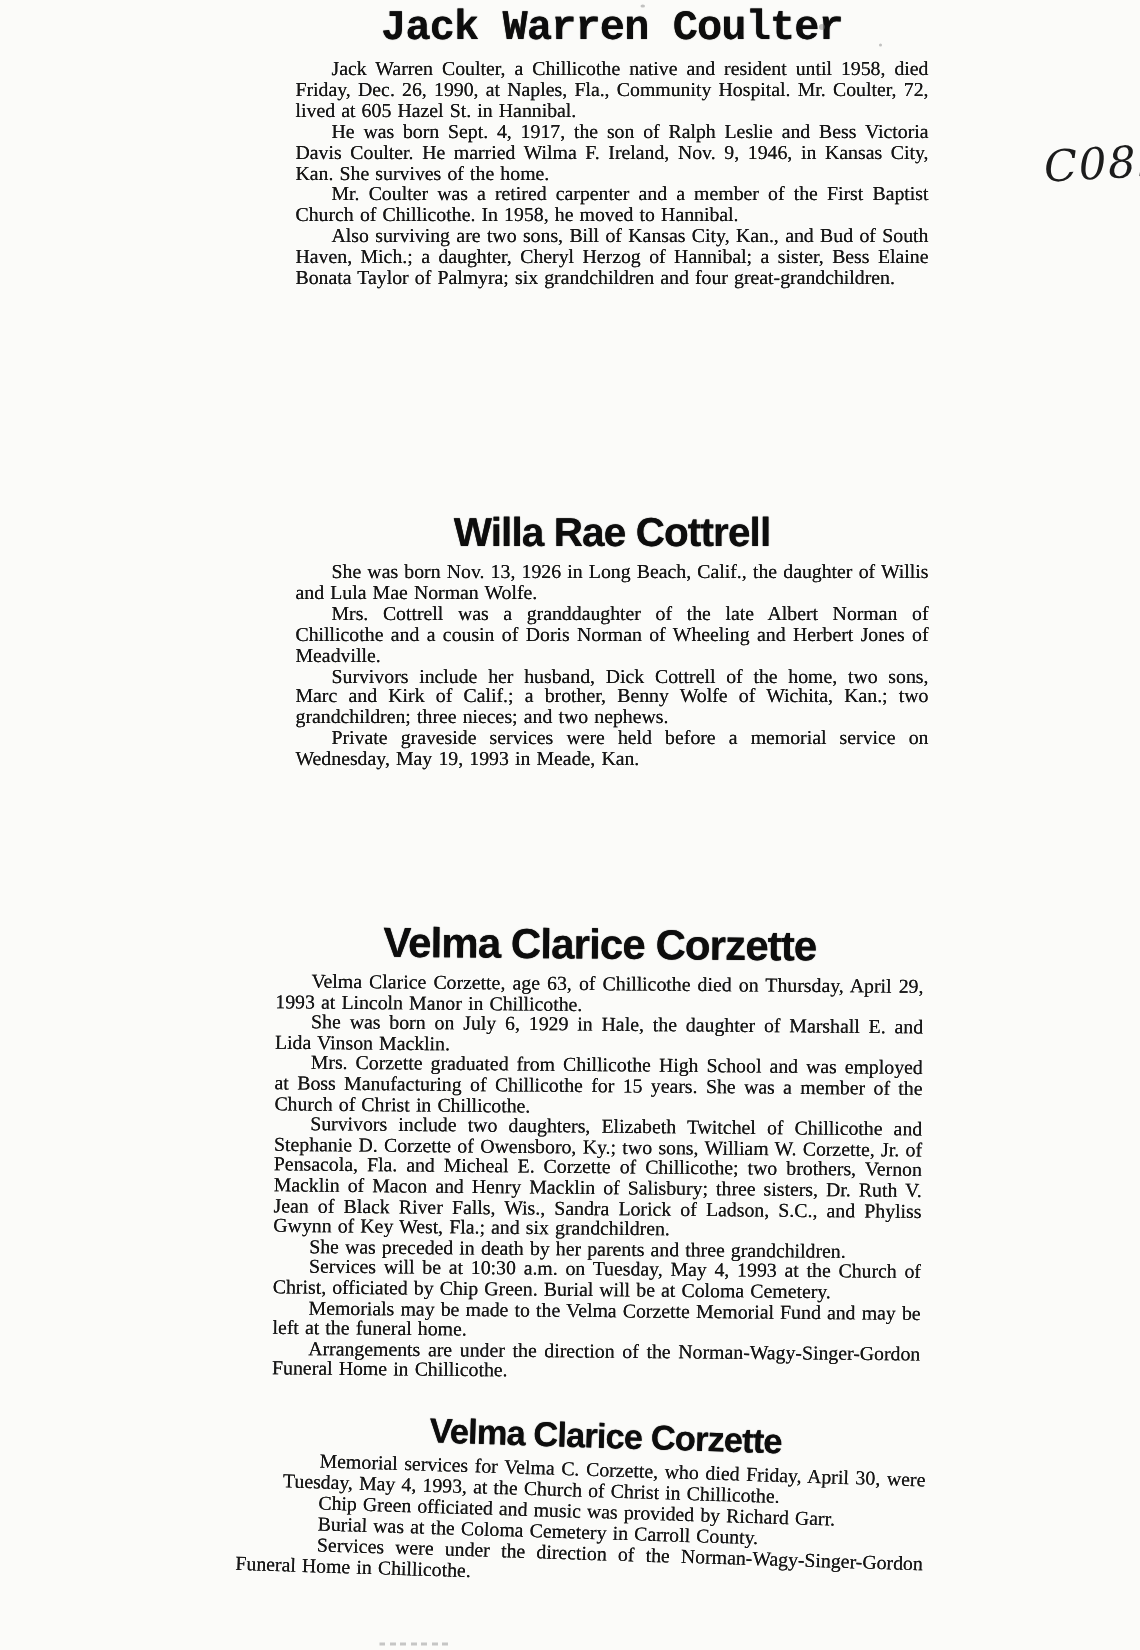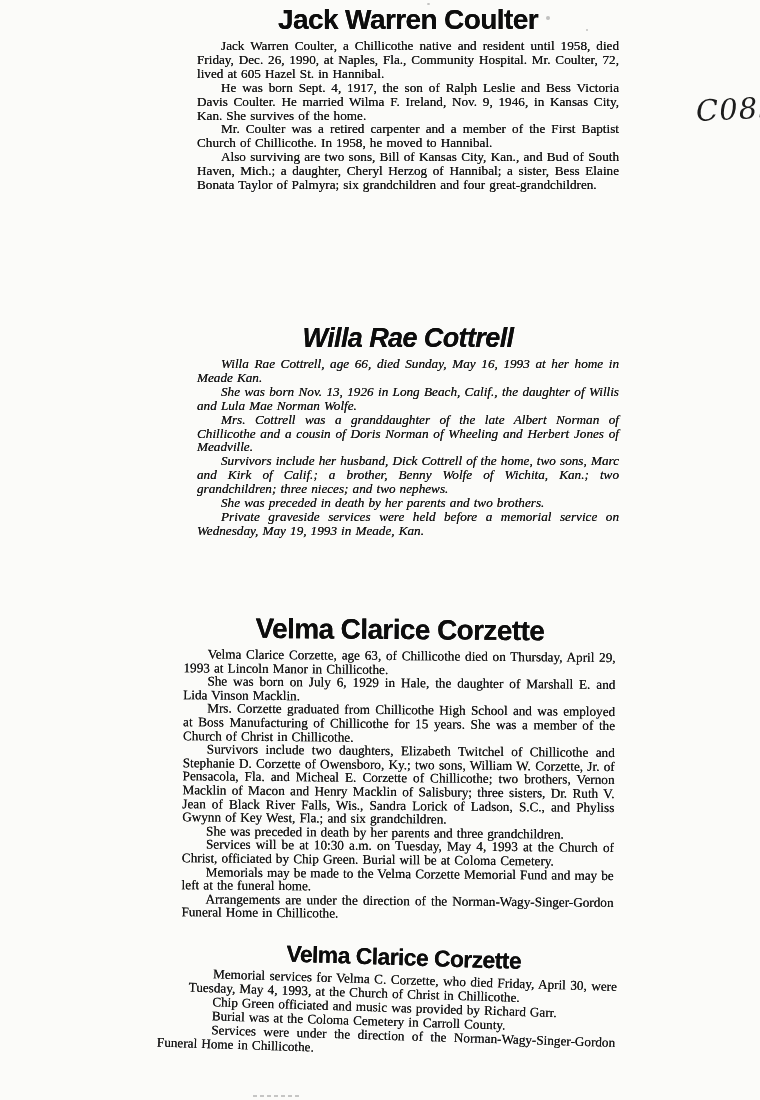--- a/index.html
+++ b/index.html
@@ -29,23 +29,23 @@
     text-align: justify;
     text-indent: 24px;
     font-size: 13.2px;
     line-height: 13.9px;
     word-spacing: 0.8px;
     color: #161616;
     text-shadow: 0 0 0.35px #1c1c1c;
   }
 
   #obit1 { left: 197px; top: 6px;   width: 422px; }
-  #obit1 h2 { font-size: 28px; }
+  #obit1 h2 { font-size: 28px; font-family: Liberation Mono, monospace; }
 
-  #obit2 { left: 197px; top: 325px; width: 422px; font-style: italic; }
+  #obit2 { left: 197px; top: 342px; width: 422px; }
   #obit2 h2 { font-size: 27px; }
 
   #obit3 { left: 184px; top: 618px; width: 432px;
            transform: rotate(0.5deg); transform-origin: top right; }
   #obit3 h2 { font-size: 28px; }
   #obit3 p { line-height: 13.6px; }
 
   #obit4 { left: 190px; top: 953px; width: 428px;
            transform: rotate(1.8deg); transform-origin: top right; }
   #obit4 h2 { font-size: 23px; margin-bottom: 4px; }
@@ -78,25 +78,23 @@
   <section class="obit" id="obit1">
     <h2>Jack Warren Coulter</h2>
     <p>Jack Warren Coulter, a Chillicothe native and resident until 1958, died Friday, Dec. 26, 1990, at Naples, Fla., Community Hospital. Mr. Coulter, 72, lived at 605 Hazel St. in Hannibal.</p>
     <p>He was born Sept. 4, 1917, the son of Ralph Leslie and Bess Victoria Davis Coulter. He married Wilma F. Ireland, Nov. 9, 1946, in Kansas City, Kan. She survives of the home.</p>
     <p>Mr. Coulter was a retired carpenter and a member of the First Baptist Church of Chillicothe. In 1958, he moved to Hannibal.</p>
     <p>Also surviving are two sons, Bill of Kansas City, Kan., and Bud of South Haven, Mich.; a daughter, Cheryl Herzog of Hannibal; a sister, Bess Elaine Bonata Taylor of Palmyra; six grandchildren and four great-grandchildren.</p>
   </section>
 
   <section class="obit" id="obit2">
     <h2>Willa Rae Cottrell</h2>
-    <p>Willa Rae Cottrell, age 66, died Sunday, May 16, 1993 at her home in Meade Kan.</p>
     <p>She was born Nov. 13, 1926 in Long Beach, Calif., the daughter of Willis and Lula Mae Norman Wolfe.</p>
     <p>Mrs. Cottrell was a granddaughter of the late Albert Norman of Chillicothe and a cousin of Doris Norman of Wheeling and Herbert Jones of Meadville.</p>
     <p>Survivors include her husband, Dick Cottrell of the home, two sons, Marc and Kirk of Calif.; a brother, Benny Wolfe of Wichita, Kan.; two grandchildren; three nieces; and two nephews.</p>
-    <p>She was preceded in death by her parents and two brothers.</p>
     <p>Private graveside services were held before a memorial service on Wednesday, May 19, 1993 in Meade, Kan.</p>
   </section>
 
   <section class="obit" id="obit3">
     <h2>Velma Clarice Corzette</h2>
     <p>Velma Clarice Corzette, age 63, of Chillicothe died on Thursday, April 29, 1993 at Lincoln Manor in Chillicothe.</p>
     <p>She was born on July 6, 1929 in Hale, the daughter of Marshall E. and Lida Vinson Macklin.</p>
     <p>Mrs. Corzette graduated from Chillicothe High School and was employed at Boss Manufacturing of Chillicothe for 15 years. She was a member of the Church of Christ in Chillicothe.</p>
     <p>Survivors include two daughters, Elizabeth Twitchel of Chillicothe and Stephanie D. Corzette of Owensboro, Ky.; two sons, William W. Corzette, Jr. of Pensacola, Fla. and Micheal E. Corzette of Chillicothe; two brothers, Vernon Macklin of Macon and Henry Macklin of Salisbury; three sisters, Dr. Ruth V. Jean of Black River Falls, Wis., Sandra Lorick of Ladson, S.C., and Phyliss Gwynn of Key West, Fla.; and six grandchildren.</p>
     <p>She was preceded in death by her parents and three grandchildren.</p>

